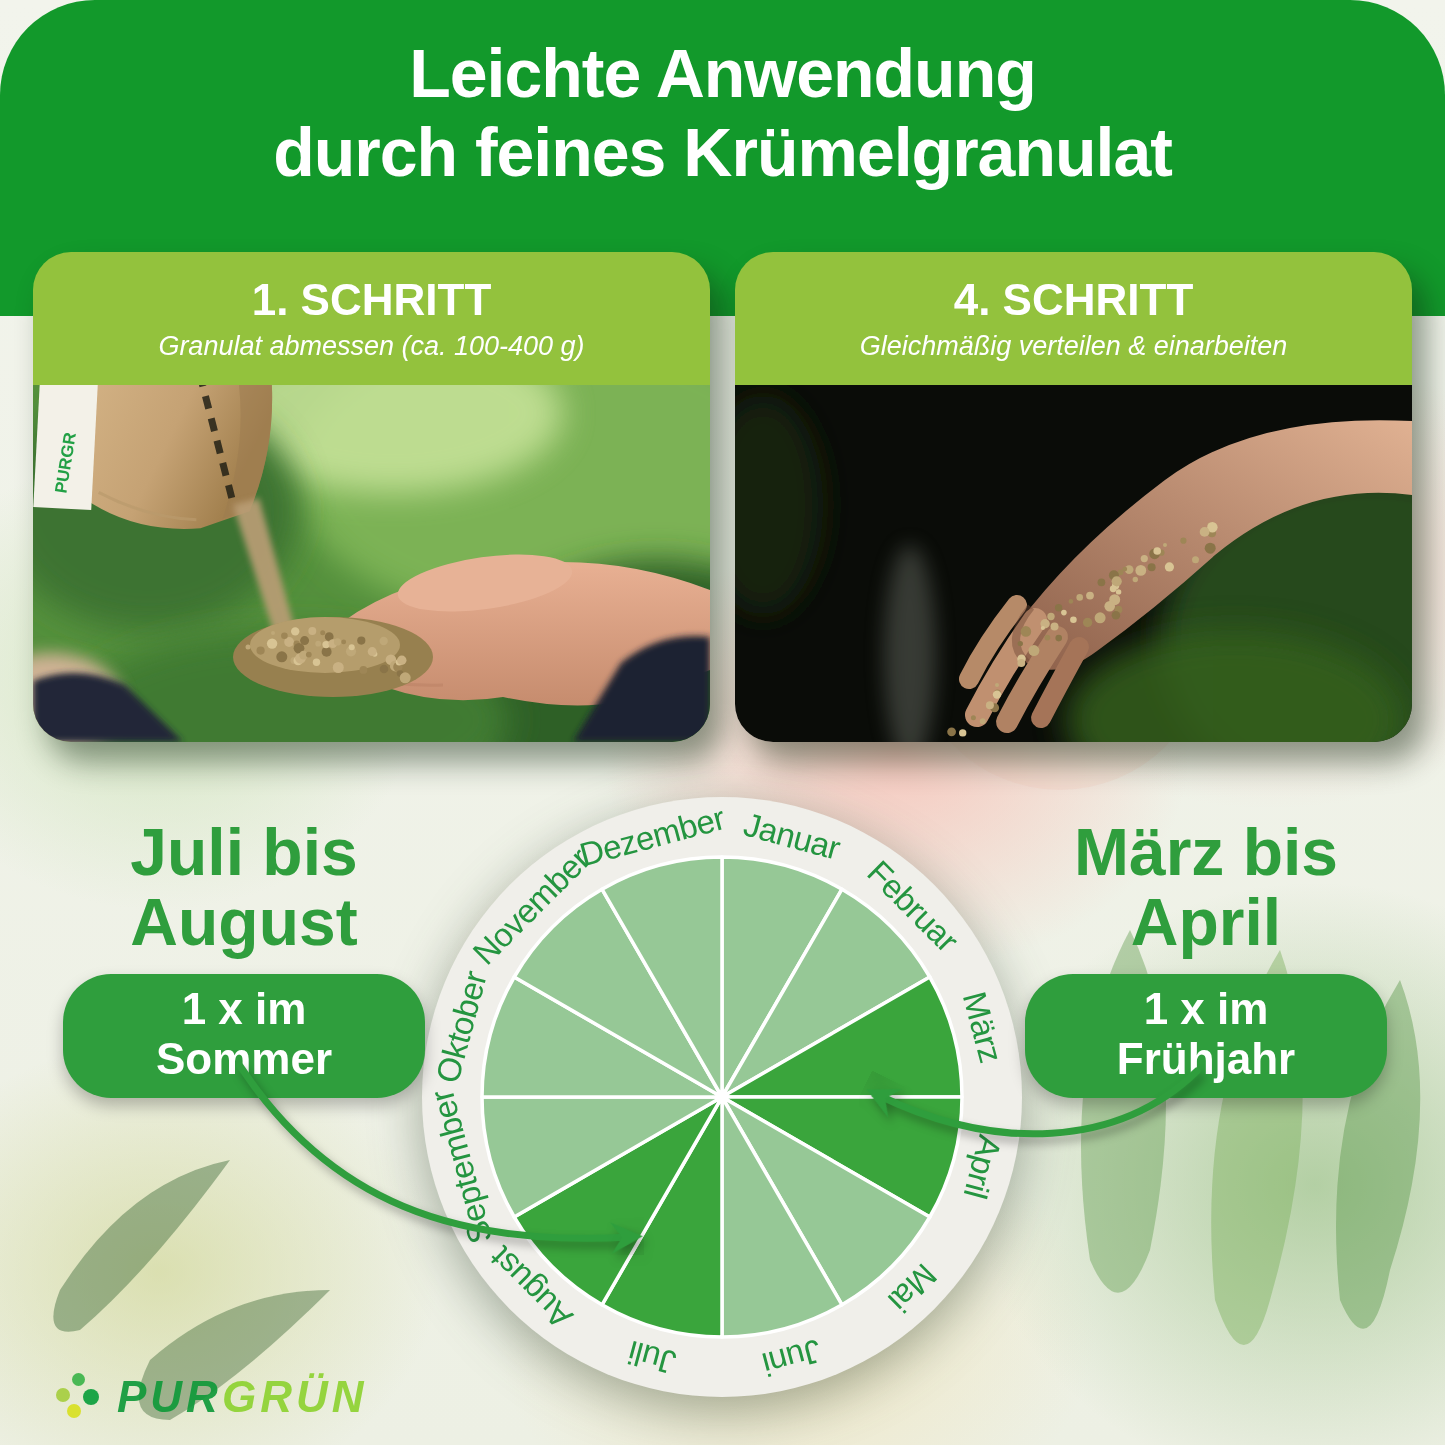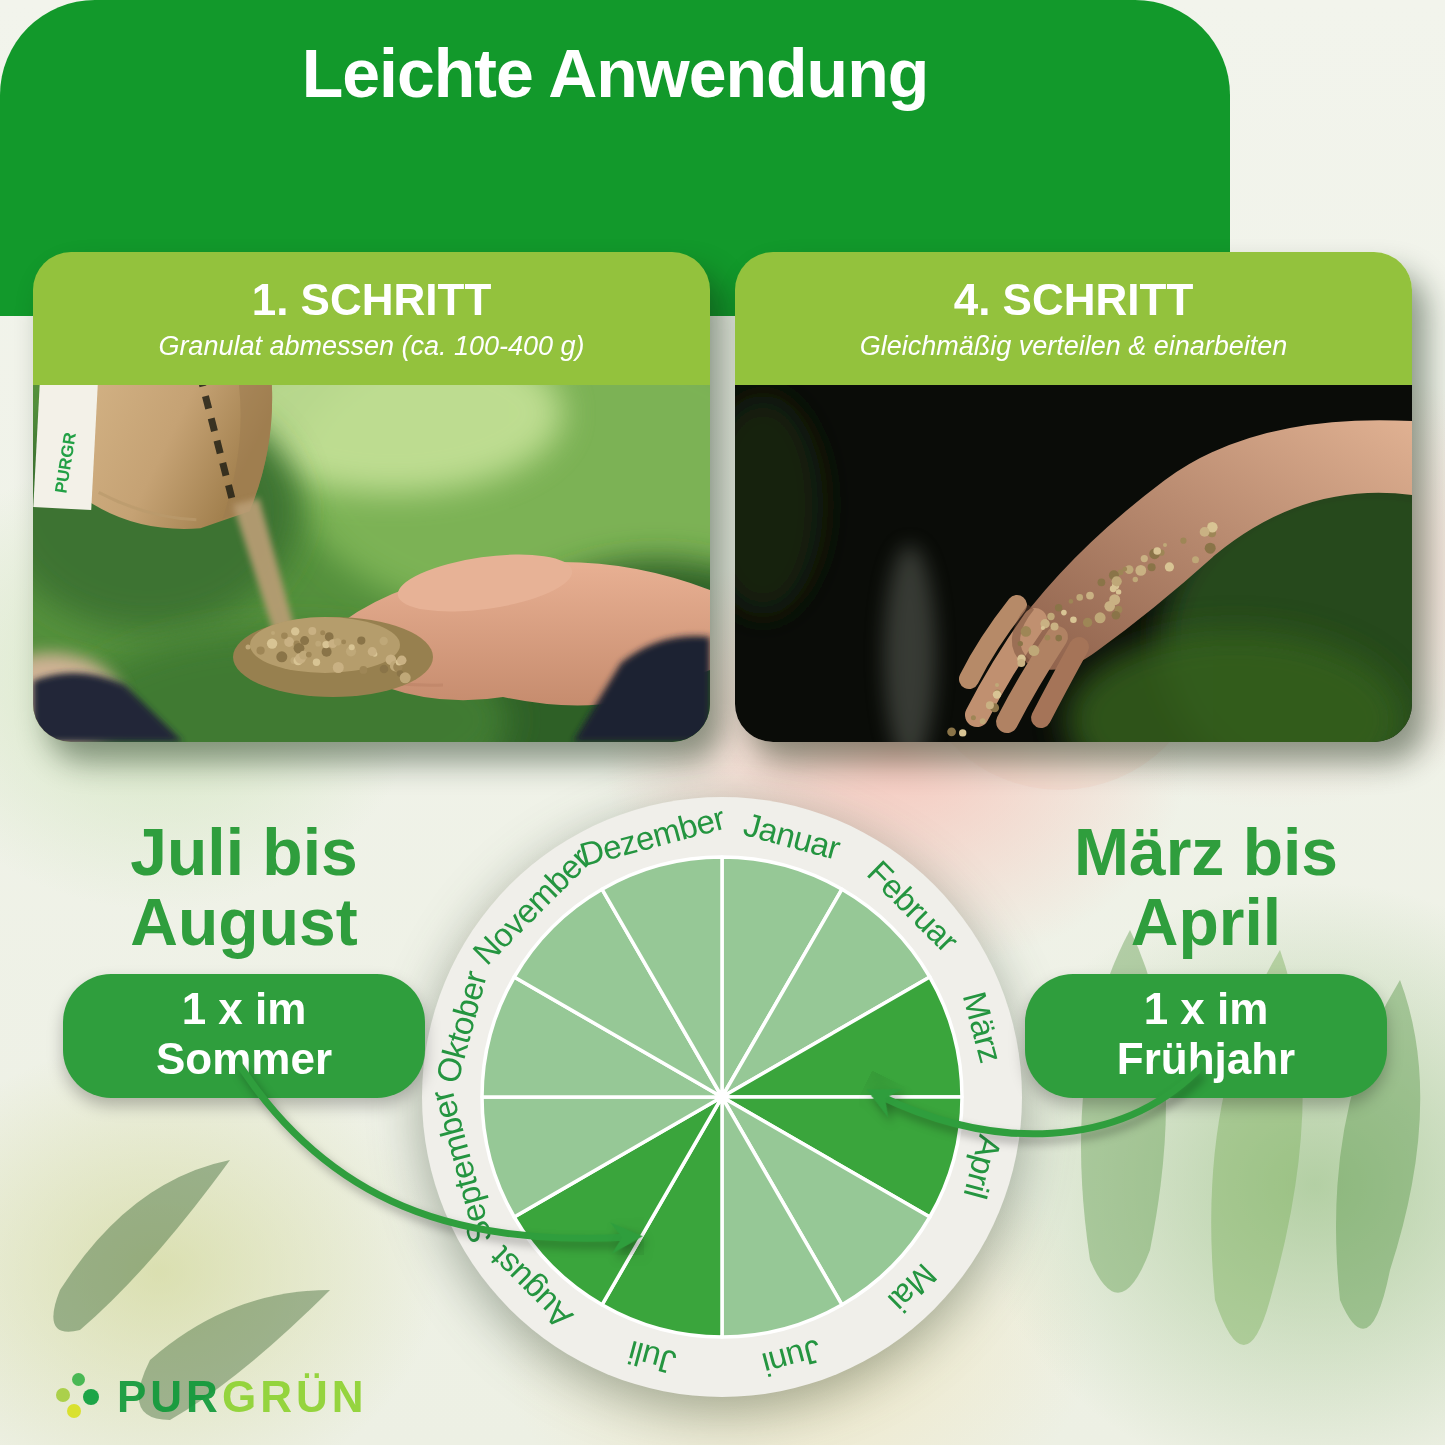--- a/index.html
+++ b/index.html
@@ -14,21 +14,21 @@
       radial-gradient(330px 280px at 46% 70%, rgba(250,221,190,.70), transparent 70%),
       radial-gradient(380px 330px at 11% 47%, rgba(206,228,186,.85), transparent 70%),
       radial-gradient(320px 280px at 30% 36%, rgba(216,236,201,.70), transparent 70%),
       radial-gradient(470px 420px at 91% 82%, rgba(140,185,120,.60), transparent 72%),
       radial-gradient(400px 330px at 11% 88%, rgba(208,214,148,.65), transparent 70%),
       radial-gradient(430px 320px at 55% 92%, rgba(241,226,180,.65), transparent 70%),
       linear-gradient(#f2f4ec,#edf0e4);}
   .bg-leaves{position:absolute;inset:0;}
 
   
-  .header{position:absolute;left:0;top:0;width:1230px;height:316px;
+  .header{position:absolute;left:0;top:0;width:1445px;height:316px;
           background:var(--header-green);border-radius:95px 95px 0 0;}
   .title{padding-top:34px;text-align:center;color:#fff;font-weight:bold;
          font-size:68px;line-height:1.16;letter-spacing:-1px;}
 
   
   .card{position:absolute;top:252px;width:677px;height:490px;border-radius:38px;
         overflow:hidden;box-shadow:14px 20px 30px rgba(15,40,15,.45);display:flex;flex-direction:column;}
   .card1{left:33px;} .card2{left:735px;}
   .card-head{height:133px;background:var(--card-green);color:#fff;text-align:center;
              display:flex;flex-direction:column;justify-content:center;gap:6px;}
@@ -55,21 +55,21 @@
   .arrows path{filter:drop-shadow(4px 6px 5px rgba(0,0,0,.30));}
 
   
   .logo{position:absolute;left:55px;top:1372px;display:flex;align-items:center;gap:14px;opacity:.92;}
   .logo-dots{position:relative;width:48px;height:48px;display:block;}
   .logo-dots i{position:absolute;border-radius:50%;display:block;}
   .dot-top{left:17px;top:0;width:13px;height:13px;background:var(--dot-top);}
   .dot-left{left:1px;top:15px;width:14px;height:14px;background:var(--dot-left);}
   .dot-right{left:28px;top:16px;width:16px;height:16px;background:var(--dot-right);}
   .dot-bottom{left:12px;top:31px;width:14px;height:14px;background:var(--dot-bottom);}
-  .logo-text{font-size:44px;font-weight:bold;letter-spacing:4px;}
+  .logo-text{font-size:44px;font-weight:bold;letter-spacing:4px;font-style:italic;}
   .logo-pur{color:var(--logo-pur);} .logo-gruen{color:var(--logo-gruen);}
 </style>
 </head>
 <body>
 
 <div class="canvas">
 
   <div class="bg"></div>
   <svg class="bg-leaves" viewBox="0 0 1445 1445">
     <g opacity="0.45">
@@ -79,20 +79,21 @@
       <path d="M60 1290 Q130 1180 230 1160 Q150 1270 80 1330 Q40 1340 60 1290Z" fill="#3f6b3a"></path>
       <path d="M150 1360 Q230 1290 330 1290 Q240 1380 170 1420 Q120 1420 150 1360Z" fill="#466f3e"></path>
       <circle cx="700" cy="1180" r="190" fill="#f2dcae" opacity="0.5"></circle>
       <circle cx="1060" cy="640" r="150" fill="#f3c4b6" opacity="0.5"></circle>
     </g>
   </svg>
 
   <div class="header">
     <div class="title">
       <div>Leichte Anwendung</div>
+      <div>durch feines Krümelgranulat</div>
     </div>
   </div>
 
   <div class="card card1">
     <div class="card-head">
       <div class="card-title">1. SCHRITT</div>
       <div class="card-sub">Granulat abmessen (ca. 100-400 g)</div>
     </div>
     <svg class="card-photo" width="677" height="357" viewBox="0 0 677 357">
       <defs>

